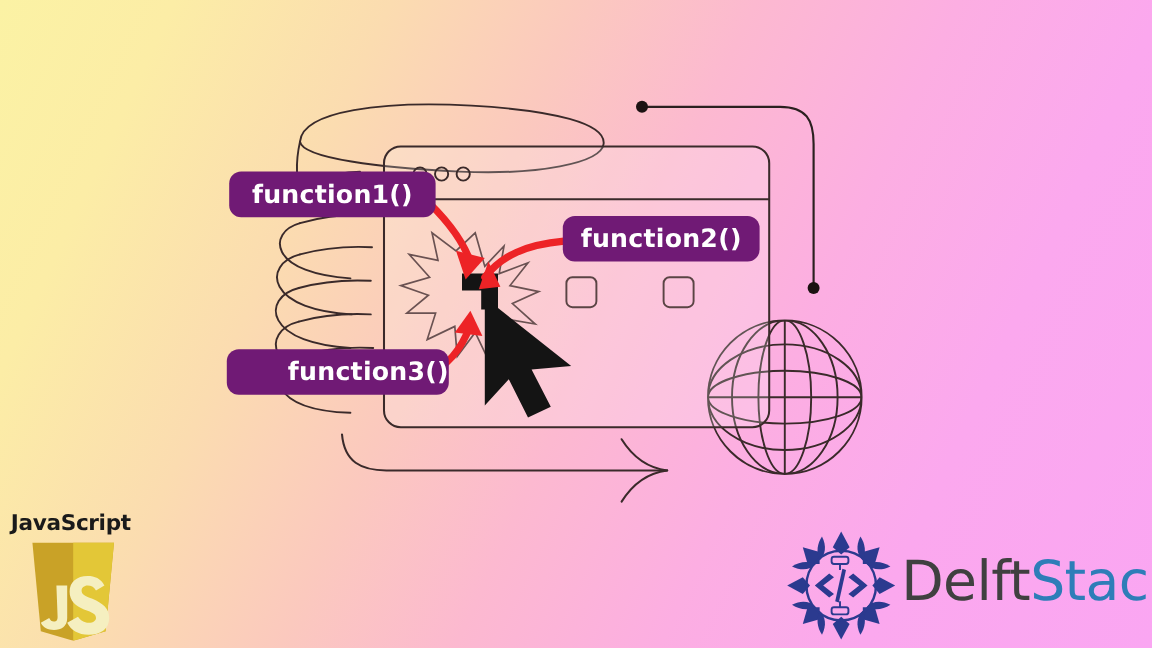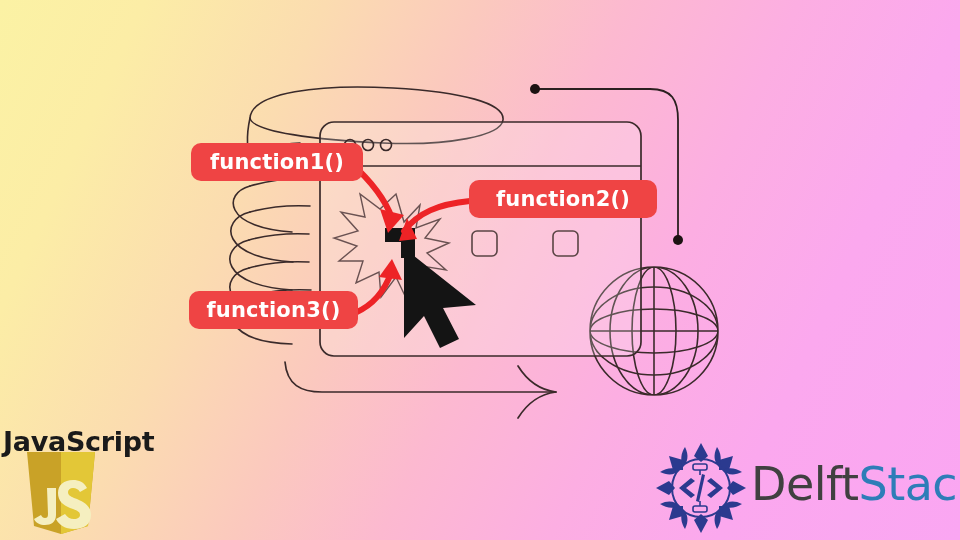--- a/index.html
+++ b/index.html
@@ -26,58 +26,59 @@
         #FCAEE2 66%,
         #FBA8EE 80%,
         #FAA6F2 100%);
   }
   #art {
     position: absolute;
     inset: 0;
   }
   .label-chip {
     position: absolute;
-    background: #ef4444;
+    background: #701a75;
     color: #FFFFFF;
     border-radius: 10px;
     font-weight: bold;
     letter-spacing: .2px;
     display: flex;
     align-items: center;
     justify-content: center;
     white-space: nowrap;
     box-sizing: border-box;
   }
   #chip1 {
     left: 191px;  top: 143px;  width: 172px; height: 38px;
     font-size: 21px;
   }
   #chip2 {
-    left: 469px;  top: 180px;  width: 188px; height: 38px;
+    left: 469px;  top: 180px;  width: 164px; height: 38px;
     font-size: 21px;
   }
   #chip3 {
-    left: 189px;  top: 291px;  width: 169px; height: 38px;
+    left: 189px;  top: 291px;  width: 185px; height: 38px;
     font-size: 21px;
+    justify-content: flex-end;
   }
   
   #js-logo {
     position: absolute;
     left: 3px;
     top: 426px;
     width: 112px;
     height: 110px;
   }
   #js-word {
     position: absolute;
     left: 0px;
     top: 0px;
     width: 112px;
     text-align: center;
-    font-size: 27px;
+    font-size: 18px;
     font-weight: bold;
     color: #1a1a1a;
     letter-spacing: -0.3px;
   }
   #js-shield {
     position: absolute;
     left: 22px;
     top: 26px;
     width: 72px;
     height: 82px;

